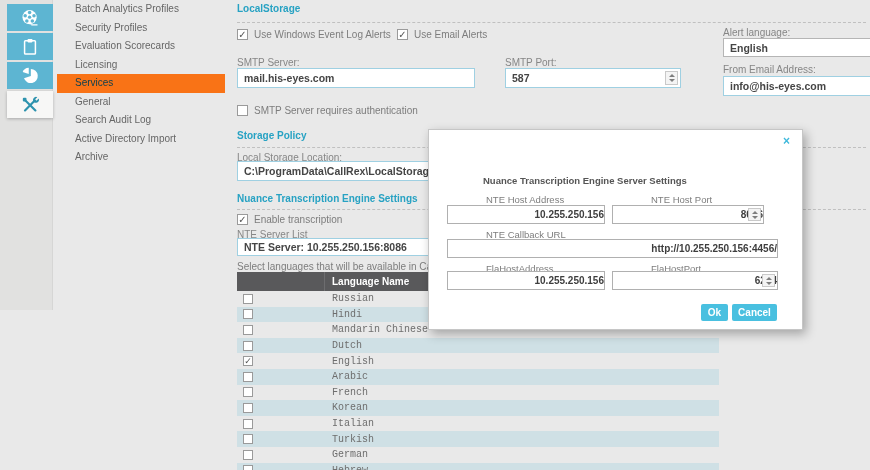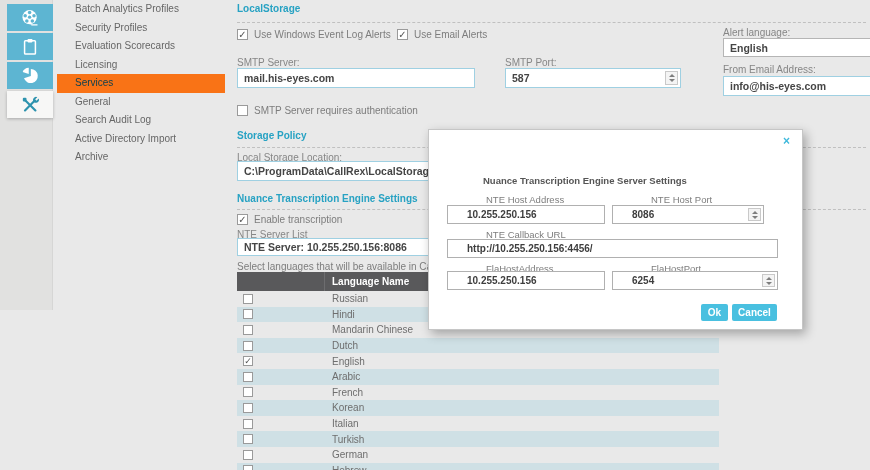--- a/index.html
+++ b/index.html
@@ -32,28 +32,28 @@
 
   
   .lang-table { position:absolute; left:237px; top:272px; width:482px; }
   .lt-header { height:19px; background:#59595b; display:flex; }
   .lt-h-cb { width:88px; border-right:1px solid #6d6d6f; }
   .lt-h-name { flex:1; color:#fff; font-weight:bold; font-size:10px; line-height:19px; padding-left:7px; }
   .lang-row { height:15.6px; display:flex; align-items:center; }
   .lang-row.alt { background:#cfe0e5; }
   .lang-cbc { width:88px; padding-left:6px; }
   .lang-cbc .rcb { display:block; width:10px; height:10px; background:#fff; border:1px solid #9a9a9a; font-size:9px; line-height:9px; text-align:center; color:#555; cursor:pointer; }
-  .lang-name { font-size:10px; color:#6e6e6e; padding-left:7px; white-space:nowrap; }
+  .lang-name { font-size:10px; color:#6e6e6e; padding-left:7px; white-space:nowrap;font-family:Liberation Mono, monospace; }
 
   
   .modal { position:absolute; left:428px; top:129px; width:375px; height:201px; background:#fff; border:1px solid #c6c6c6; box-shadow:3px 4px 10px rgba(0,0,0,.3); z-index:10; }
   .modal .close { position:absolute; top:5px; right:12px; color:#3fb9dc; font-size:12px; font-weight:bold; cursor:pointer; line-height:12px; }
   .modal .title { position:absolute; left:18px; top:45px; font-size:9.5px; font-weight:bold; color:#555; white-space:nowrap;padding-left:36px; }
   .mlbl { position:absolute; font-size:9.5px; color:#7d7d7d; white-space:nowrap;margin-left:39px; }
-  .minp { position:absolute; height:19px; background:#fff; border:1px solid #b0b0b0; font-size:10px; font-weight:bold; color:#3e3e3e; line-height:17px; padding-left:19px; white-space:nowrap; overflow:hidden; }
+  .minp { position:absolute; height:19px; background:#fff; border:1px solid #b0b0b0; font-size:10px; font-weight:bold; color:#3e3e3e; line-height:17px; padding-left:19px; white-space:nowrap; overflow:hidden;text-align:right; }
   .btn { position:absolute; height:17px; background:#49c0e0; color:#fff; font-size:10px; font-weight:bold; text-align:center; line-height:17px; border-radius:2px; cursor:pointer; }
 </style>
 </head>
 <body>
 
 <div class="icon-strip">
   <div class="icon-btn" style="top:4px">
     <svg viewBox="0 0 24 24">
       <circle cx="11.5" cy="11" r="8.5" fill="#fff"></circle>
       <circle cx="11.5" cy="11" r="2" fill="#5db5d2"></circle>

